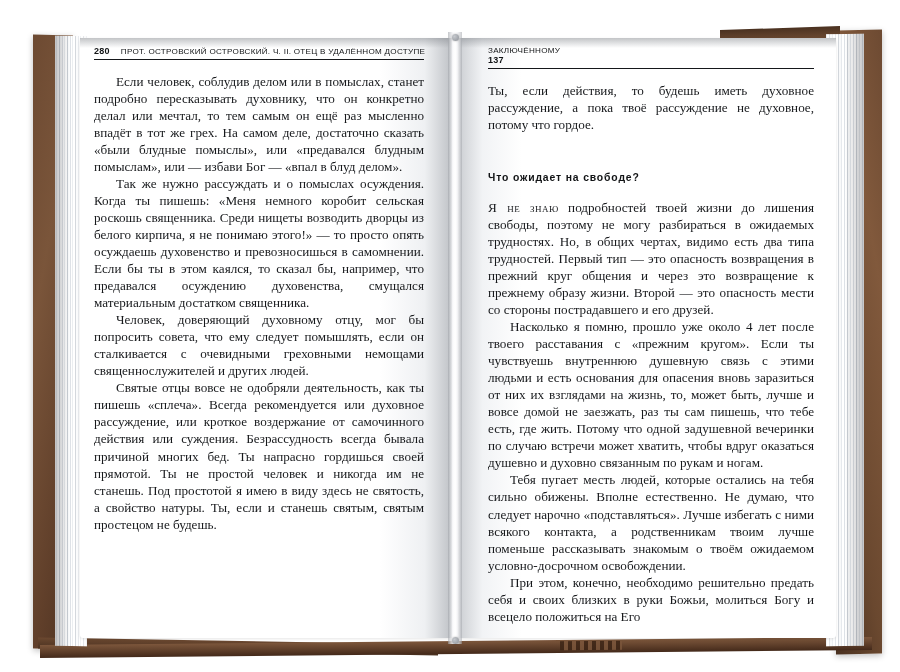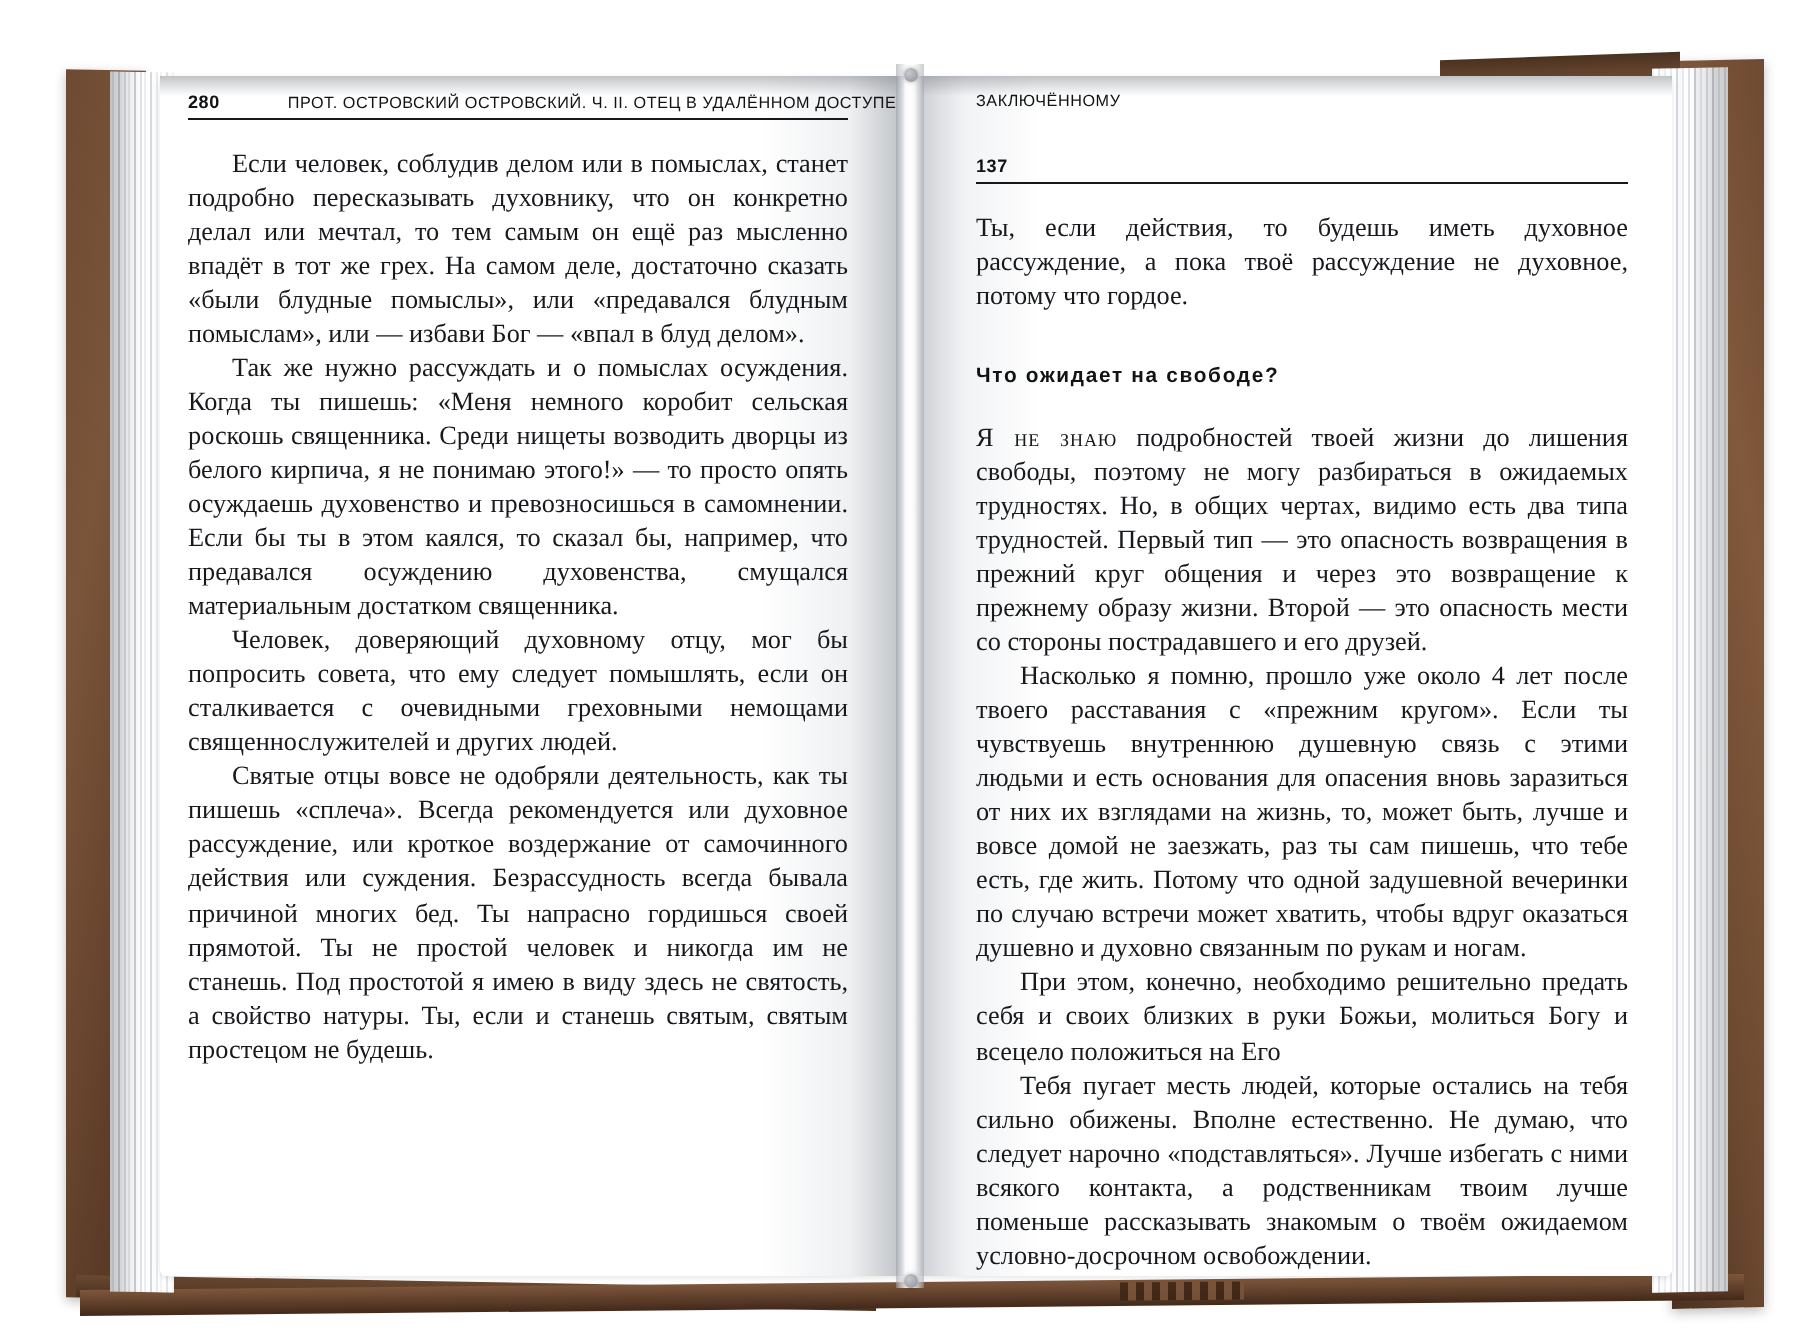--- a/index.html
+++ b/index.html
@@ -215,21 +215,20 @@
   .runhead {
     display: flex;
     align-items: baseline;
     font-family: "Liberation Sans", sans-serif;
     font-size: 8.1px;
     letter-spacing: 0.28px;
     color: #111315;
     padding-bottom: 2.5px;
     border-bottom: 1.1px solid #15171a;
     white-space: nowrap;
-    gap: 23px;
   }
   .runhead.right { justify-content: space-between; flex-direction: column; }
   .rh-folio {
     font-weight: 700;
     font-size: 9px;
   }
   .rh-title {
     margin-left: 11px;
   }
   .rh-title .rh-strong { font-weight: 400; }
@@ -243,21 +242,21 @@
     hyphens: manual;
     color: #17191c;
   }
   .body-text p {
     margin: 0;
     text-indent: 22px;
   }
   .body-text p.noindent { text-indent: 0; }
 
   .section-head {
-    margin-top: 24px;
+    margin-top: 36px;
     margin-bottom: 13px;
     font-family: "Liberation Sans", sans-serif;
     font-size: 10.4px;
     font-weight: 700;
     letter-spacing: 0.85px;
     color: #111315;
   }
   .smallcaps {
     font-variant: small-caps;
     letter-spacing: 0.45px;
@@ -307,18 +306,18 @@
   <div class="textblock tb-right">
     <div class="runhead right">
       <span class="rh-strong">ЗАКЛЮЧЁННОМУ</span>
       <span class="rh-folio">137</span>
     </div>
     <div class="body-text">
       <p class="noindent">Ты, если действия, то будешь иметь духовное рассуждение, а пока твоё рассуждение не духовное, потому что гордое.</p>
       <div class="section-head">Что ожидает на свободе?</div>
       <p class="noindent"><span class="smallcaps">Я не знаю</span><span> подробностей твоей жизни до лишения свободы, поэтому не могу разбираться в ожидаемых трудностях. Но, в общих чертах, видимо есть два типа трудностей. Первый тип — это опасность возвращения в прежний круг общения и через это возвращение к прежнему образу жизни. Второй — это опасность мести со стороны пострадавшего и его друзей.</span></p>
       <p>Насколько я помню, прошло уже около 4 лет после твоего расставания с «прежним кругом». Если ты чувствуешь внутреннюю душевную связь с этими людьми и есть основания для опасения вновь заразиться от них их взглядами на жизнь, то, может быть, лучше и вовсе домой не заезжать, раз ты сам пишешь, что тебе есть, где жить. Потому что одной задушевной вечеринки по случаю встречи может хватить, чтобы вдруг оказаться душевно и духовно связанным по рукам и ногам.</p>
+      <p>Тебя пугает месть людей, которые остались на тебя сильно обижены. Вполне естественно. Не думаю, что следует нарочно «подставляться». Лучше избегать с ними всякого контакта, а родственникам твоим лучше поменьше рассказывать знакомым о твоём ожидаемом условно-досрочном освобождении.</p>
       <p>При этом, конечно, необходимо решительно предать себя и своих близких в руки Божьи, молиться Богу и всецело положиться на Его</p>
-      <p>Тебя пугает месть людей, которые остались на тебя сильно обижены. Вполне естественно. Не думаю, что следует нарочно «подставляться». Лучше избегать с ними всякого контакта, а родственникам твоим лучше поменьше рассказывать знакомым о твоём ожидаемом условно-досрочном освобождении.</p>
     </div>
   </div>
 
 </div>
 
 </body></html>

